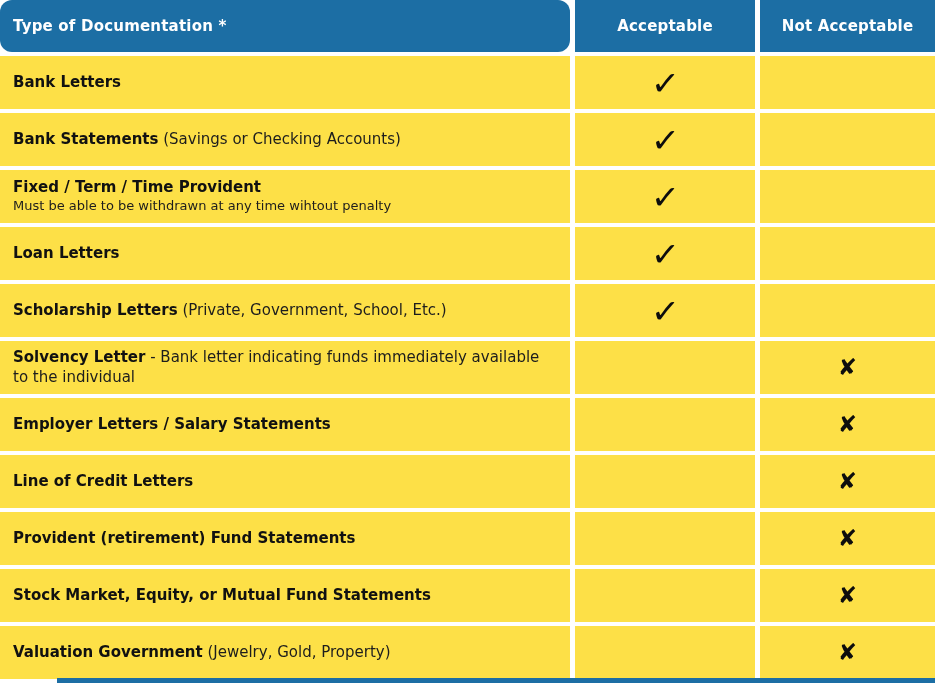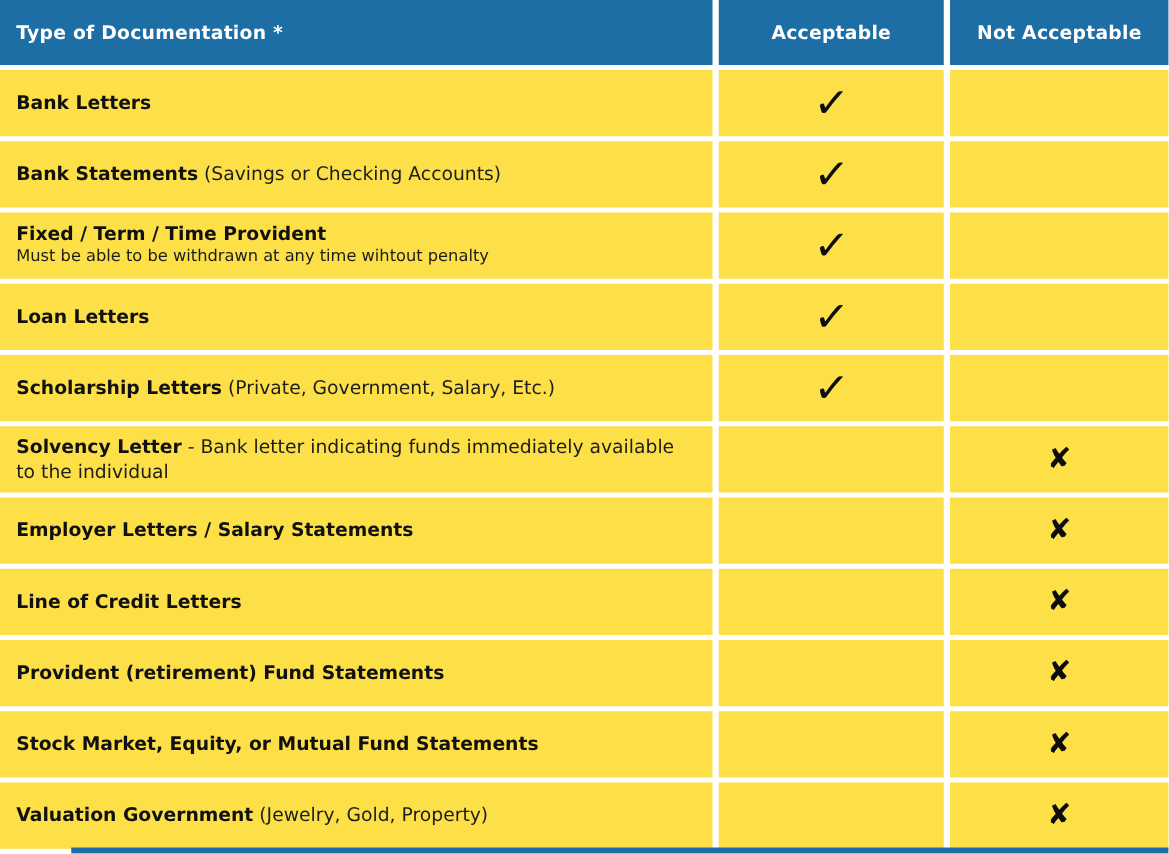--- a/index.html
+++ b/index.html
@@ -22,21 +22,21 @@
   .hcell {
     background: #1c6ea4;
     color: #ffffff;
     font-weight: bold;
     font-size: 15px;
     height: 52px;
     display: flex;
     align-items: center;
     letter-spacing: 0.2px;
   }
-  .hcell.left  { justify-content: flex-start; padding-left: 13px; }
+  .hcell.left  { justify-content: flex-start; padding-left: 13px; border-radius: 12px; }
   .hcell.center{ justify-content: center; }
 
   
   .cell {
     background: #fde047;
     min-height: 53px;
     display: flex;
     align-items: center;
   }
   .doc-cell {
@@ -130,21 +130,21 @@
   </div>
   <div class="cell mark-cell">
     <span class="mark check">✓</span>
   </div>
   <div class="cell mark-cell">
     
   </div>
 
   <div class="cell doc-cell">
     <span class="doc-line">
-      <span class="doc-title">Scholarship Letters</span><span class="doc-detail"> (Private, Government, Salary, Etc.)</span>
+      <span class="doc-title">Scholarship Letters</span><span class="doc-detail"> (Private, Government, School, Etc.)</span>
     </span>
 
   </div>
   <div class="cell mark-cell">
     <span class="mark check">✓</span>
   </div>
   <div class="cell mark-cell">
     
   </div>
 

